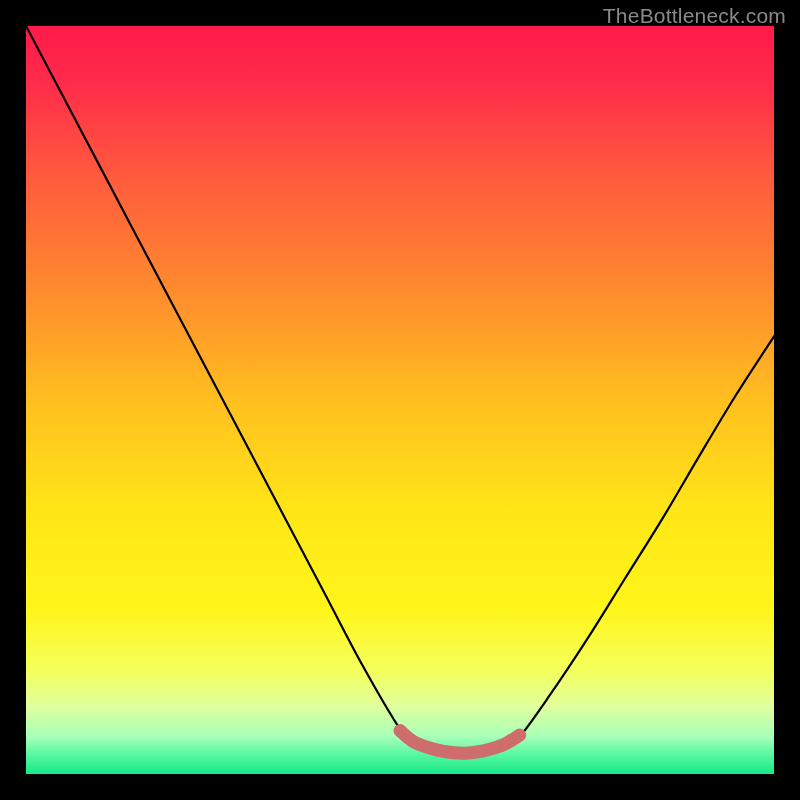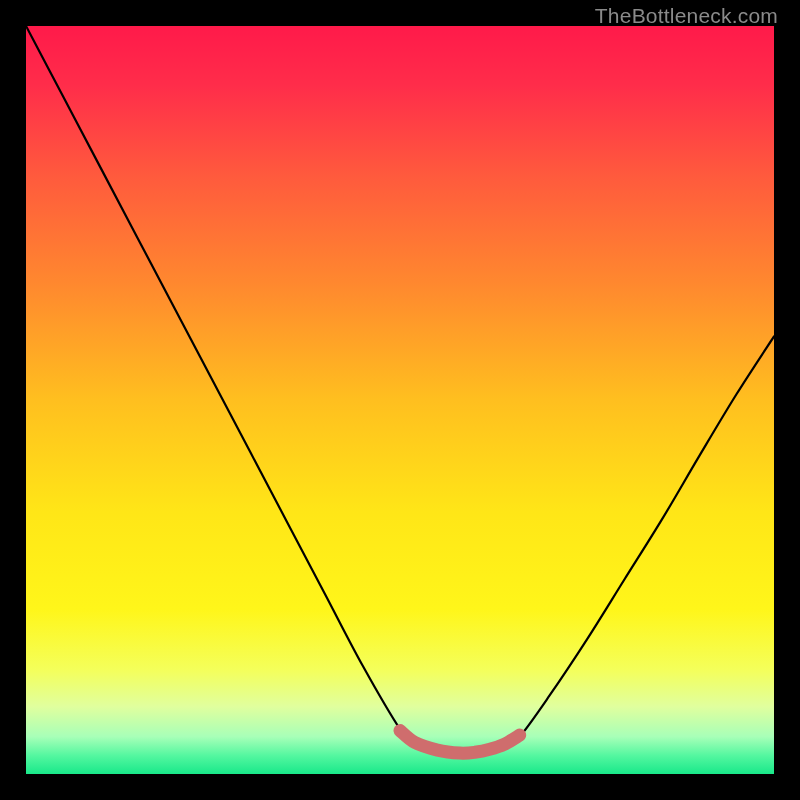--- a/index.html
+++ b/index.html
@@ -21,21 +21,21 @@
   .plot-area {
     position: absolute;
     left: 0;
     top: 0;
     width: 748px;
     height: 748px;
   }
   .watermark {
     position: absolute;
     top: 4px;
-    right: 22px;
+    right: 14px;
     font-family: Arial, Helvetica, sans-serif;
     font-size: 21px;
     color: #8a8a8a;
     letter-spacing: 0.2px;
     font-weight: 500;
   }
 </style>
 </head>
 <body>
 

